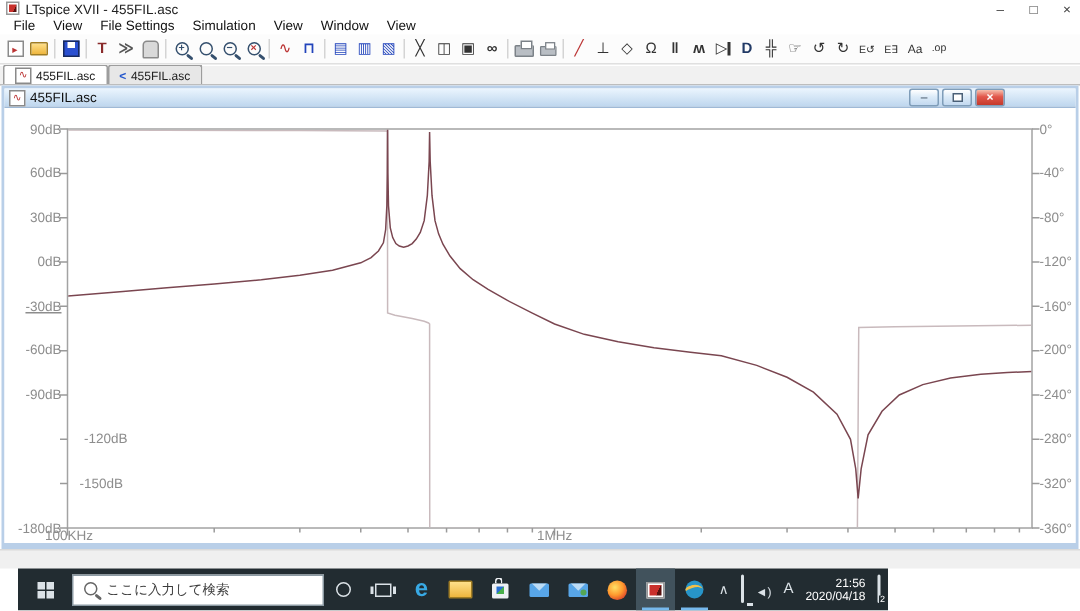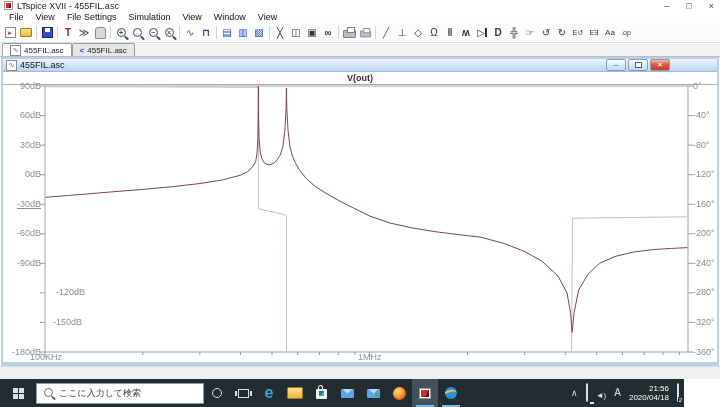--- a/index.html
+++ b/index.html
@@ -38,21 +38,21 @@
   .pane{position:absolute;left:0;top:13px;width:714px;height:290px;background:#fff}
   .tracebar{position:absolute;left:0;top:0;width:100%;height:13px;border-bottom:1px solid #ababab;
             display:flex;align-items:center;justify-content:center;font-size:9px;font-weight:bold;color:#54252e;box-sizing:border-box}
   #plot-svg{position:absolute;left:0;top:13px}
   .yl,.yr{position:absolute;font-size:9px;color:#8d8d8d;line-height:9px}
   .yl{left:0;width:38px;text-align:right}
   .yr{left:690px;width:30px;text-align:left}
   .xl{position:absolute;font-size:9px;color:#8d8d8d;line-height:9px;top:281px}
   .statusbar{position:absolute;left:0;top:366px;width:720px;height:13px;background:#f0f0f0;border-top:1px solid #dadada;box-sizing:border-box}
   
-  .taskbar{position:absolute;left:0;top:379px;width:684px;height:28px;background:#222c31;display:flex;align-items:center}
+  .taskbar{position:absolute;left:12px;top:379px;width:580px;height:28px;background:#222c31;display:flex;align-items:center}
   .start{width:36px;height:28px;display:flex;align-items:center;justify-content:center;flex:none}
   .winlogo{display:grid;grid-template-columns:5px 5px;grid-template-rows:5px 5px;gap:1px}
   .winlogo span{background:#dbe2e7}
   .search{width:168px;height:21px;background:#fff;border:1px solid #8c9aa3;display:flex;align-items:center;
           gap:6px;padding:0 7px;box-sizing:border-box;font-size:9px;color:#3c3c3c;flex:none}
   .tcell{width:26px;height:28px;display:flex;align-items:center;justify-content:center;position:relative;flex:none}
   .tcell.running:after{content:"";position:absolute;left:4px;right:4px;bottom:0;height:2px;background:#76b9ed}
   .tcell.active{background:#41525c}
   .tray{margin-left:auto;display:flex;align-items:center;gap:8px;padding-right:5px}
   .trg{color:#dbe2e7;font-size:9px;line-height:1}
@@ -269,23 +269,20 @@
     <span>455FIL.asc</span>
     <span class="cbtns" id="child-caps">
         <span class="aero">–</span>
         <span class="aero">
           <span class="rbox"></span>
         </span>
         <span class="aero close">×</span>
       </span>
   </div>
   <div class="pane" id="pane">
-    <div class="tracebar">
-      <span>V(out)</span>
-    </div>
     <svg id="plot-svg" width="714" height="277" viewBox="0 0 714 277">
         <defs>
           <clipPath id="pc">
             <rect x="42.5" y="1.5" width="642" height="265"></rect>
           </clipPath>
         </defs>
         <rect x="42" y="1" width="643" height="266" fill="#ffffff" stroke="#a3a3a3" stroke-width="1"></rect>
         <line x1="37" y1="1.0" x2="42" y2="1.0" stroke="#9a9a9a" stroke-width="1"></line>
         <line x1="685" y1="1.0" x2="690" y2="1.0" stroke="#9a9a9a" stroke-width="1"></line>
         <line x1="37" y1="30.6" x2="42" y2="30.6" stroke="#9a9a9a" stroke-width="1"></line>

